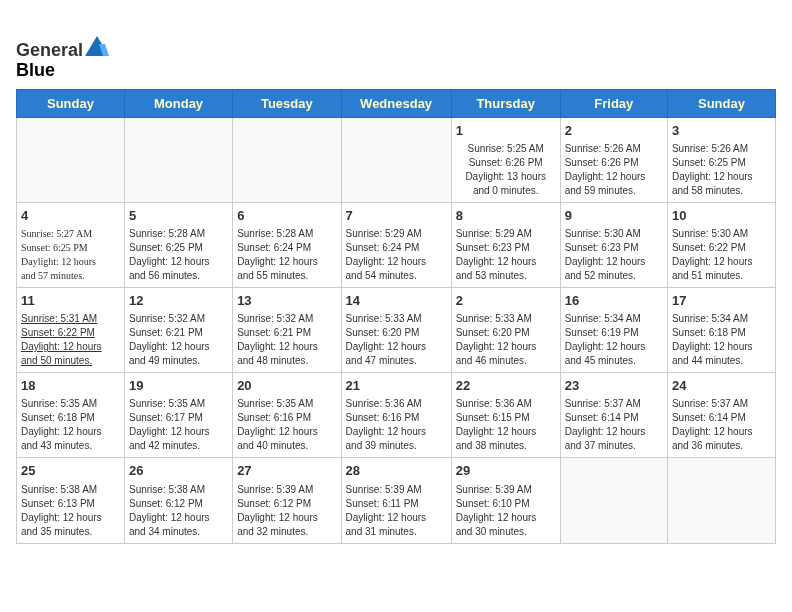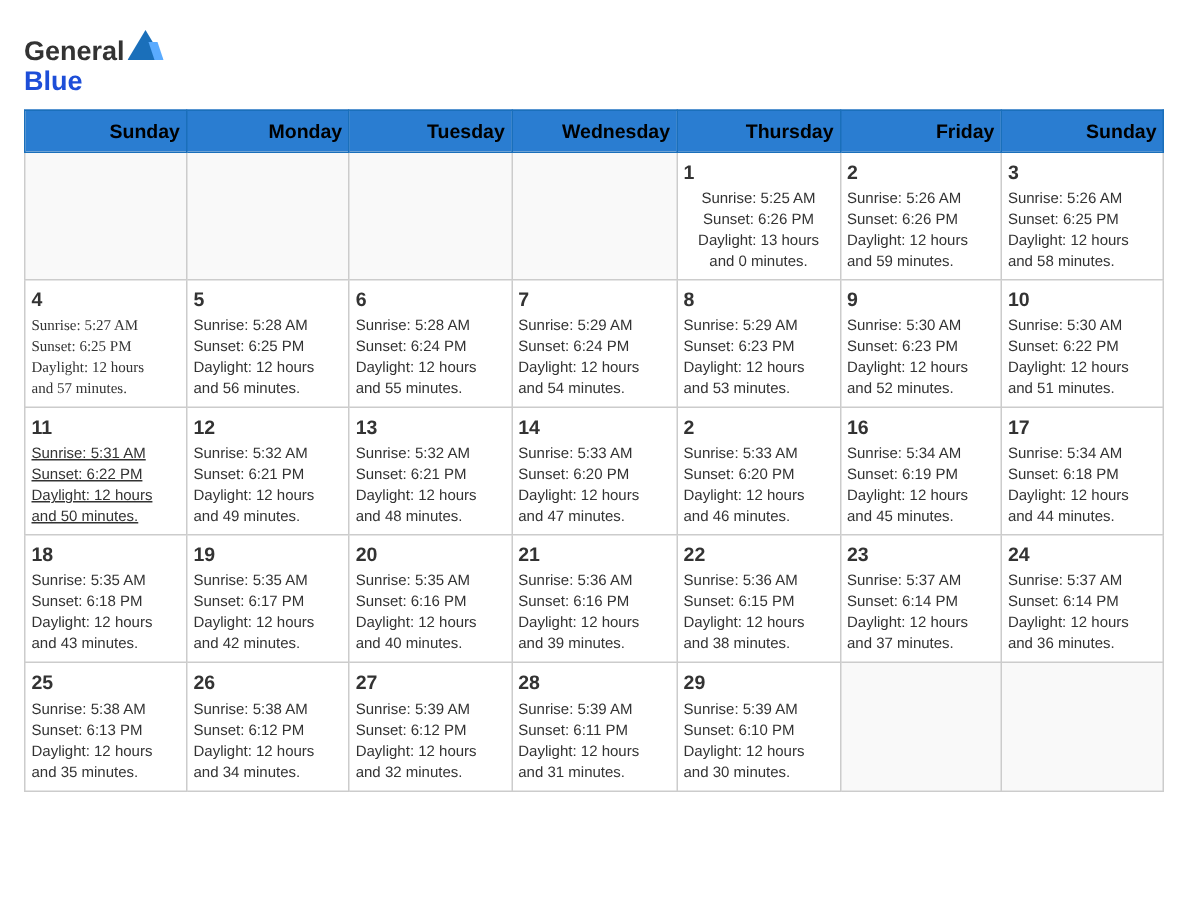--- a/index.html
+++ b/index.html
@@ -12,29 +12,29 @@
     }
     .header-section {
       display: flex;
       align-items: flex-start;
       justify-content: space-between;
       margin-bottom: 8px;
     }
     .logo {
       display: flex;
       align-items: center;
-      margin-top: 4px;
+      margin-top: 20px;
     }
     .logo-text {
       font-size: 18px;
       font-weight: bold;
       line-height: 1.1;
     }
     .logo-general { color: #333; }
-    .logo-blue { color: #1d4ed8; }
+    .logo-blue { color: #000000; }
     .logo-icon {
       width: 24px;
       height: 20px;
       margin-left: 2px;
     }
     .title-block {
       text-align: right;
     }
     .month-title {
       font-size: 36px;
@@ -48,23 +48,23 @@
       font-weight: bold;
     }
     .calendar {
       width: 100%;
       border-collapse: collapse;
       border: 1px solid #ccc;
       font-size: 10.5px;
     }
     .calendar th {
       background: #2a7dd1;
-      color: #000000;
+      color: #fef9c3;
       padding: 6px 4px;
-      text-align: right;
+      text-align: center;
       font-size: 13px;
       border: 1px solid #1a6fba;
     }
     .calendar td {
       border: 1px solid #ccc;
       vertical-align: top;
       padding: 4px 4px;
       width: 113px;
       min-height: 70px;
       color: #333;

